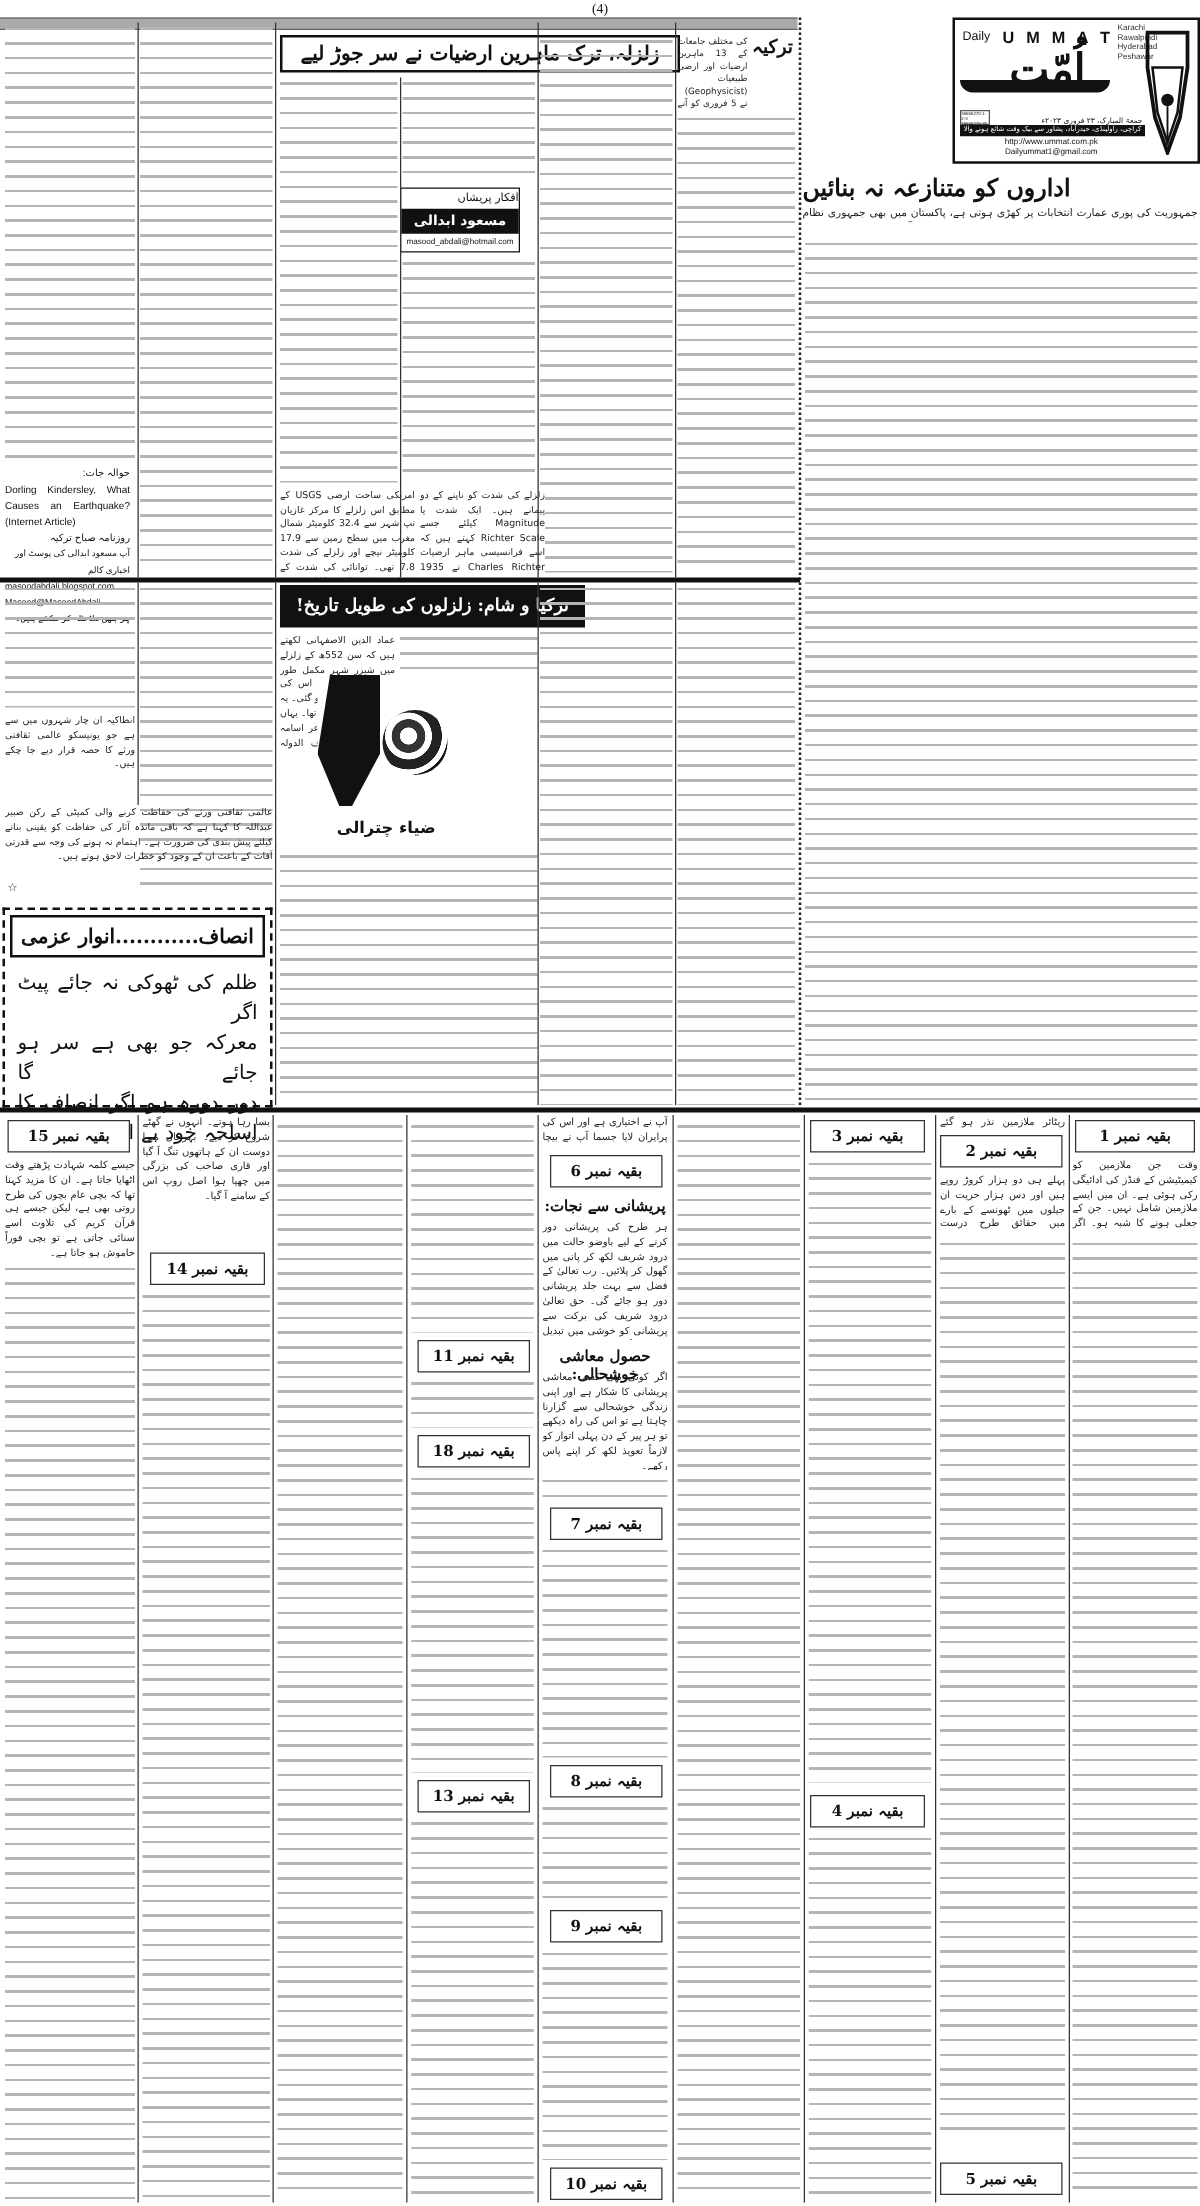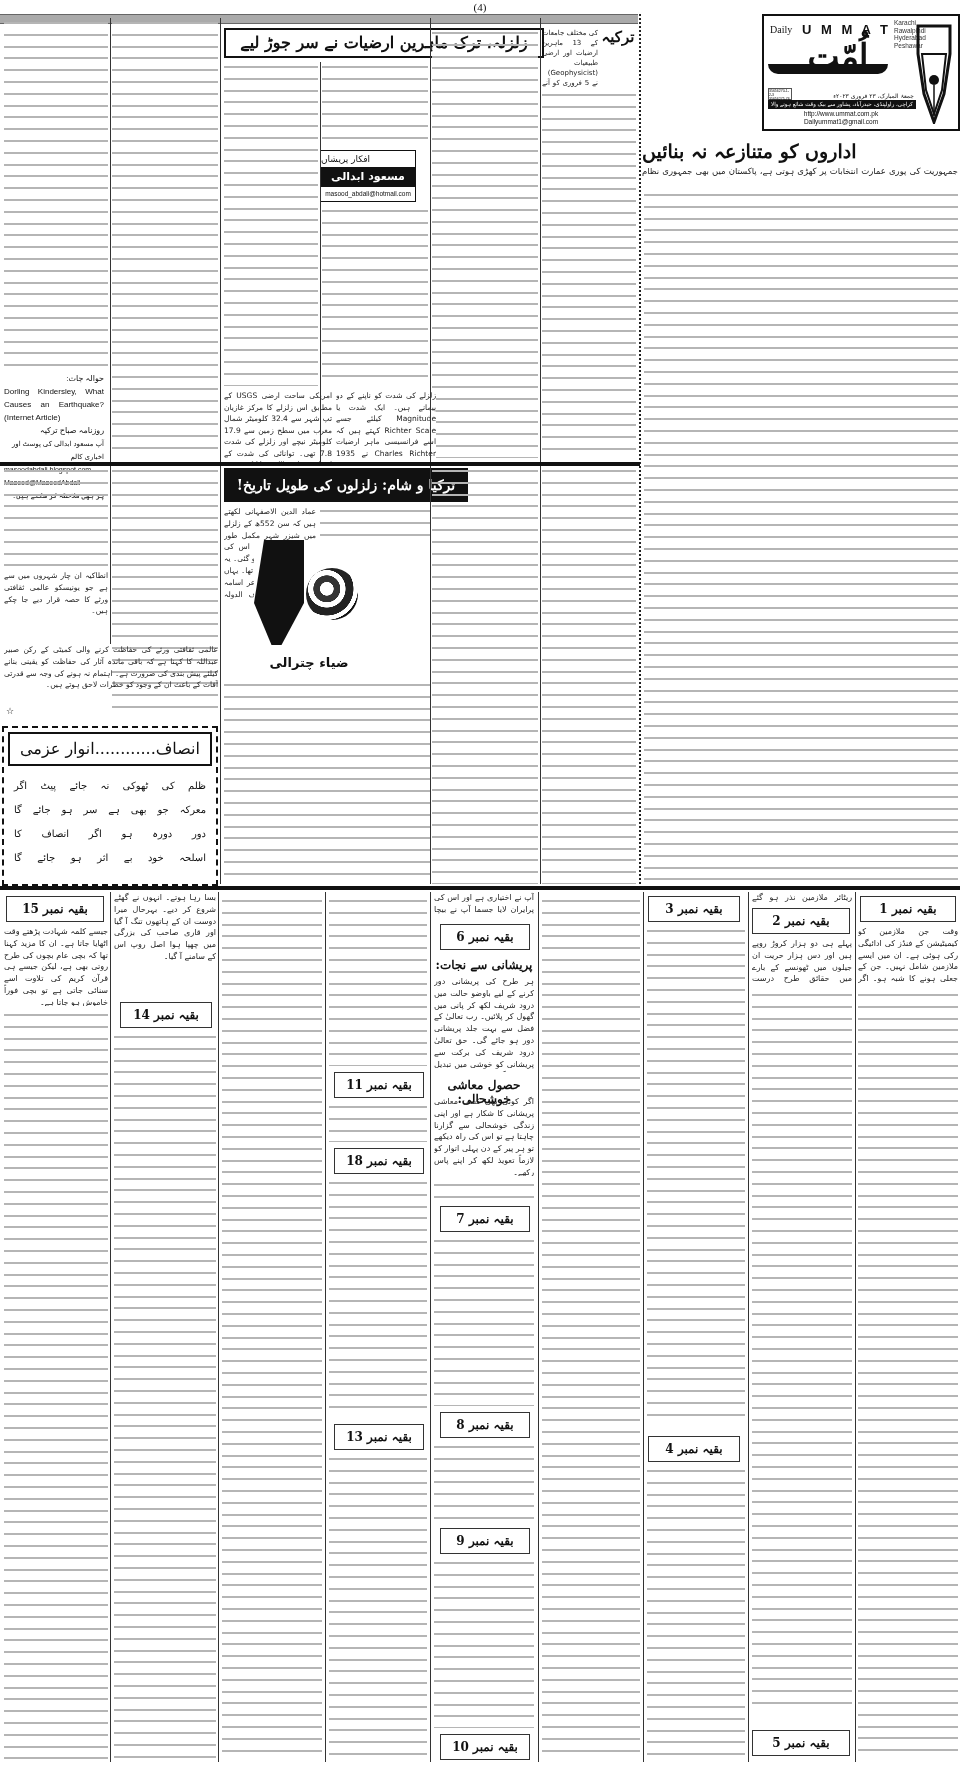--- a/index.html
+++ b/index.html
@@ -5,44 +5,44 @@
 *{box-sizing:border-box;margin:0;padding:0}
 body{width:960px;height:1765px;background:#fff;font-family:"DejaVu Sans",sans-serif;color:#111;position:relative;overflow:hidden}
 .page-num{position:absolute;top:0;left:0;width:960px;text-align:center;font-size:11px;font-family:"Liberation Serif",serif;height:14px;line-height:14px}
 .topbar{position:absolute;top:14px;left:0;width:638px;height:10px;background:#aaa;border-top:1px solid #666;border-bottom:1px solid #666}
 .col{position:absolute;overflow:hidden;direction:rtl;font-size:8px;line-height:11.8px;text-align:justify;color:#222}
 .lines{position:absolute;overflow:hidden}
 .vrule{position:absolute;width:1px;background:#333}
 .vdots{position:absolute;width:0;border-left:2px dotted #222}
 .hthick{position:absolute;height:4px;background:#111}
 .masthead{position:absolute;left:762px;top:14px;width:198px;height:117px;border:2px solid #111;background:#fff}
-.mast-daily{position:absolute;left:6px;top:8px;font-family:Liberation Serif, serif;font-size:10px;color:#111}
+.mast-daily{position:absolute;left:6px;top:8px;font-family:Liberation Sans, sans-serif;font-size:10px;color:#111}
 .mast-ummat{position:absolute;left:38px;top:6px;font-family:"Liberation Sans",sans-serif;font-weight:bold;font-size:13px;letter-spacing:3px}
 .mast-cities{position:absolute;left:70px;top:3px;font-family:"Liberation Sans",sans-serif;font-size:6.5px;line-height:7.5px;color:#333}
 .mast-logo{position:absolute;left:4px;top:20px;width:140px;height:40px;direction:rtl;font-size:34px;font-family:"DejaVu Serif",serif;font-weight:bold;text-align:center;line-height:40px}
 .mast-logo .swoosh{position:absolute;left:0;bottom:2px;width:120px;height:10px;background:#111;border-radius:0 0 60px 60px}
 .mast-date{position:absolute;left:30px;top:76px;width:120px;font-size:6px;direction:rtl;text-align:right}
 .mast-bar{position:absolute;left:4px;top:84px;width:148px;height:9px;background:#111;color:#fff;font-size:5.5px;direction:rtl;text-align:center;line-height:9px}
 .mast-url{position:absolute;left:22px;top:94px;font-family:"Liberation Sans",sans-serif;font-size:6.5px;line-height:8px;text-align:center;width:110px}
 .mast-phones{position:absolute;left:4px;top:72px;width:24px;height:12px;border:1px solid #555;font-size:3.5px;line-height:4px;font-family:"Liberation Sans",sans-serif}
 .pen{position:absolute;left:150px;top:8px;width:40px;height:100px}
 .editorial-title{position:absolute;left:642px;top:138px;width:316px;text-align:left;direction:rtl;font-family:"DejaVu Serif",serif;font-size:19px;font-weight:bold;line-height:26px}
 .headline-box{position:absolute;border:2px solid #111;background:#fff;text-align:center;direction:rtl;font-family:"DejaVu Serif",serif;font-weight:bold}
 .byline-box{position:absolute;left:320px;top:150px;width:96px;height:52px;border:1px solid #111;background:#fff}
-.byline-top{height:16px;text-align:left;direction:rtl;font-size:9px;line-height:16px}
+.byline-top{height:16px;text-align:right;direction:rtl;font-size:9px;line-height:16px}
 .byline-name{height:20px;background:#111;color:#fff;text-align:center;direction:rtl;font-size:11px;font-weight:bold;line-height:20px}
 .byline-mail{height:14px;text-align:center;font-family:"Liberation Sans",sans-serif;font-size:6.5px;line-height:14px}
 .black-headline{position:absolute;left:224px;top:468px;width:244px;height:34px;background:#111;color:#fff;text-align:center;direction:rtl;font-family:"DejaVu Serif",serif;font-size:14px;font-weight:bold;line-height:34px}
 .zia-logo{position:absolute;left:254px;top:540px;width:110px;height:130px;background:#fff}
 .zia-pen{position:absolute;left:0;top:0;width:50px;height:105px;background:#111;clip-path:polygon(20% 0,100% 0,100% 60%,55% 100%,35% 100%,0 60%)}
 .zia-globe{position:absolute;left:52px;top:28px;width:52px;height:52px;border-radius:50%;background:radial-gradient(circle at 40% 40%,#fff 0 15%,#333 16% 30%,#fff 31% 42%,#222 43% 60%,#fff 61% 70%,#111 71%)}
 .zia-name{position:absolute;left:0;bottom:0;width:110px;text-align:center;direction:rtl;font-size:13px;font-weight:bold}
 .poetry-box{position:absolute;left:2px;top:726px;width:216px;height:160px;border:2px dashed #111;padding:4px;background:#fff}
-.poetry-head{height:34px;border:2px solid #111;direction:rtl;text-align:center;font-family:"DejaVu Serif",serif;font-size:16px;font-weight:normal;line-height:30px}
-.poetry-lines{margin-top:8px;direction:rtl;font-family:"DejaVu Serif",serif;font-size:10px;line-height:24px;text-align:justify;text-align-last:justify;padding:0 6px}
+.poetry-head{height:34px;border:2px solid #111;direction:rtl;text-align:center;font-family:"DejaVu Serif",serif;font-size:16px;font-weight:bold;line-height:30px}
+.poetry-lines{margin-top:8px;direction:rtl;font-family:"DejaVu Serif",serif;font-size:16px;line-height:24px;text-align:justify;text-align-last:justify;padding:0 6px}
 .cont-box{position:absolute;border:1px solid #333;height:26px;text-align:center;direction:rtl;font-family:"DejaVu Serif",serif;font-size:12px;line-height:24px;font-weight:bold;background:#fff}
 .subhead{position:absolute;direction:rtl;text-align:center;font-family:"DejaVu Serif",serif;font-weight:bold;font-size:12px}
 .ref{position:absolute;left:4px;top:372px;width:100px;font-family:"Liberation Sans",sans-serif;font-size:8px;line-height:13px;text-align:justify}
 .star{position:absolute;font-size:9px}
 </style>
 </head>
 <body>
 
 <div class="page-num">(4)</div>
 <div class="topbar"></div>

